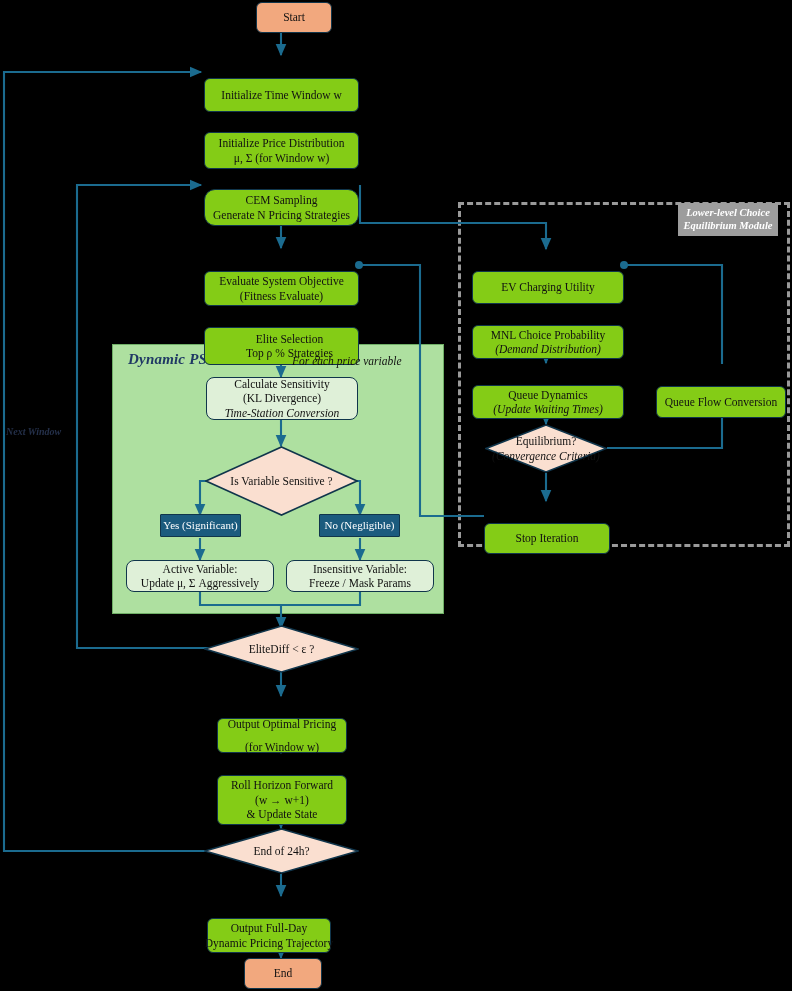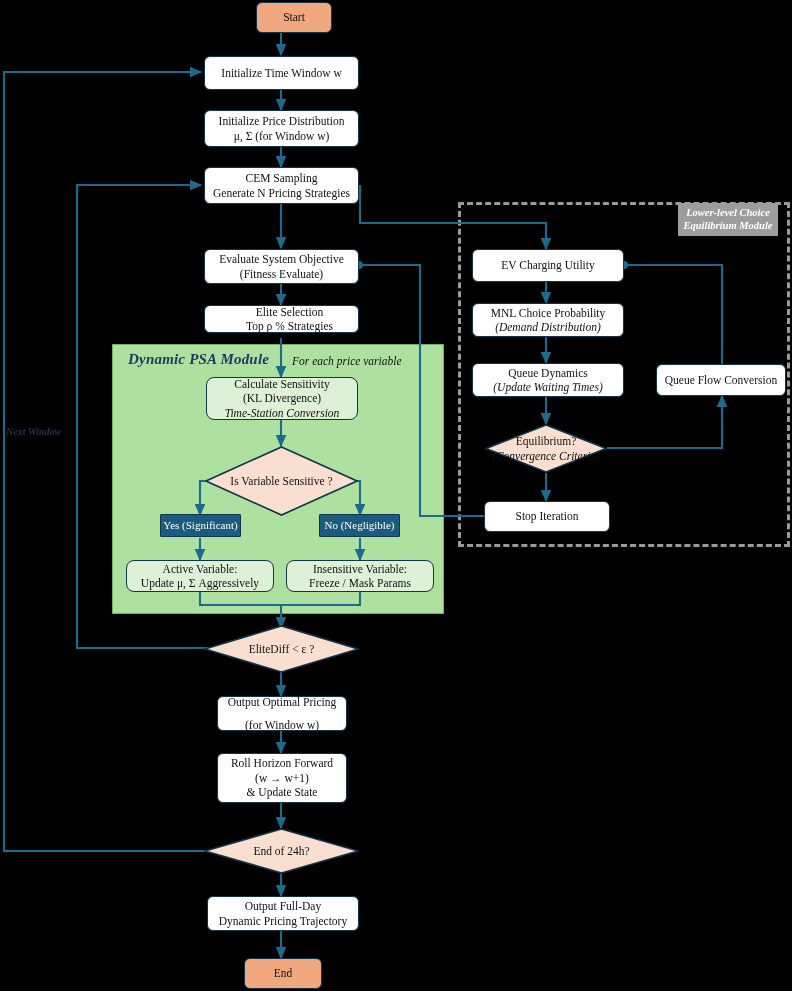--- a/index.html
+++ b/index.html
@@ -82,23 +82,24 @@
   }
   .node .ln { display: block; white-space: nowrap; }
   .node .it { font-style: italic; }
 
   .n-terminal {
     background: #F2A87E;
     border: 1.4px solid #10354B;
     border-radius: 6px;
   }
   .n-process {
-    background: #ffffff;
+    background: #84cc16;
     border: 1.4px solid #10354B;
     border-radius: 6px;
+    margin-top: 22px;
   }
   .n-process-light {
     background: #DFF0D8;
     border: 1.4px solid #10354B;
     border-radius: 8px;
   }
   .n-label-dark {
     background: #1B5B7E;
     border: 1.4px solid #10354B;
     color: #FFFFFF;
@@ -207,31 +208,31 @@
 
   <div class="node n-process" style="left:204px; top:56px; width:155px; height:34px;">
     <span class="ln it-w">Initialize Time Window w</span>
   </div>
 
   <div class="node n-process" style="left:204px; top:110px; width:155px; height:37px;">
     <span class="ln">Initialize Price Distribution</span>
     <span class="ln">μ, Σ (for Window w)</span>
   </div>
 
-  <div class="node n-process" style="left:204px; top:167px; width:155px; height:37px;">
+  <div class="node n-process" style="left:204px; top:167px; width:155px; height:37px;border-radius:11px;">
     <span class="ln">CEM Sampling</span>
     <span class="ln">Generate N Pricing Strategies</span>
   </div>
 
   <div class="node n-process" style="left:204px; top:249px; width:155px; height:35px;">
     <span class="ln">Evaluate System Objective</span>
     <span class="ln">(Fitness Evaluate)</span>
   </div>
 
-  <div class="node n-process" style="left:204px; top:305px; width:155px; height:28px;padding-left:16px;">
+  <div class="node n-process" style="left:204px; top:305px; width:155px; height:38px;padding-left:16px;">
     <span class="ln">Elite Selection</span>
     <span class="ln">Top ρ % Strategies</span>
   </div>
 
   <div class="free-label" style="left:292px; top:355px;">For each price variable</div>
 
   <div class="node n-process-light" style="left:206px; top:377px; width:152px; height:43px;">
     <span class="ln">Calculate Sensitivity</span>
     <span class="ln">(KL Divergence)</span>
     <span class="ln it">Time-Station Conversion</span>
@@ -280,21 +281,21 @@
     <span class="ln">&amp; Update State</span>
   </div>
 
   <div class="node n-decision" style="left:204px; top:828px; width:155px; height:46px;">
     <svg class="dia" viewBox="0 0 155 46" preserveAspectRatio="none">
       <polygon points="77.5,1 154,23 77.5,45 1,23" fill="#FADFD0" stroke="#10354B" stroke-width="1.6"></polygon>
     </svg>
     <span class="ln dtext">End of 24h?</span>
   </div>
 
-  <div class="node n-process" style="left:207px; top:896px; width:152px; height:35px;">
+  <div class="node n-process" style="left:207px; top:896px; width:124px; height:35px;">
     <span class="ln">Output Full-Day</span>
     <span class="ln">Dynamic Pricing Trajectory</span>
   </div>
 
   <div class="node n-terminal" style="left:244px; top:958px; width:78px; height:31px;">
     <span class="ln">End</span>
   </div>
 
   <div class="node n-process" style="left:472px; top:249px; width:152px; height:33px;">
     <span class="ln">EV Charging Utility</span>

